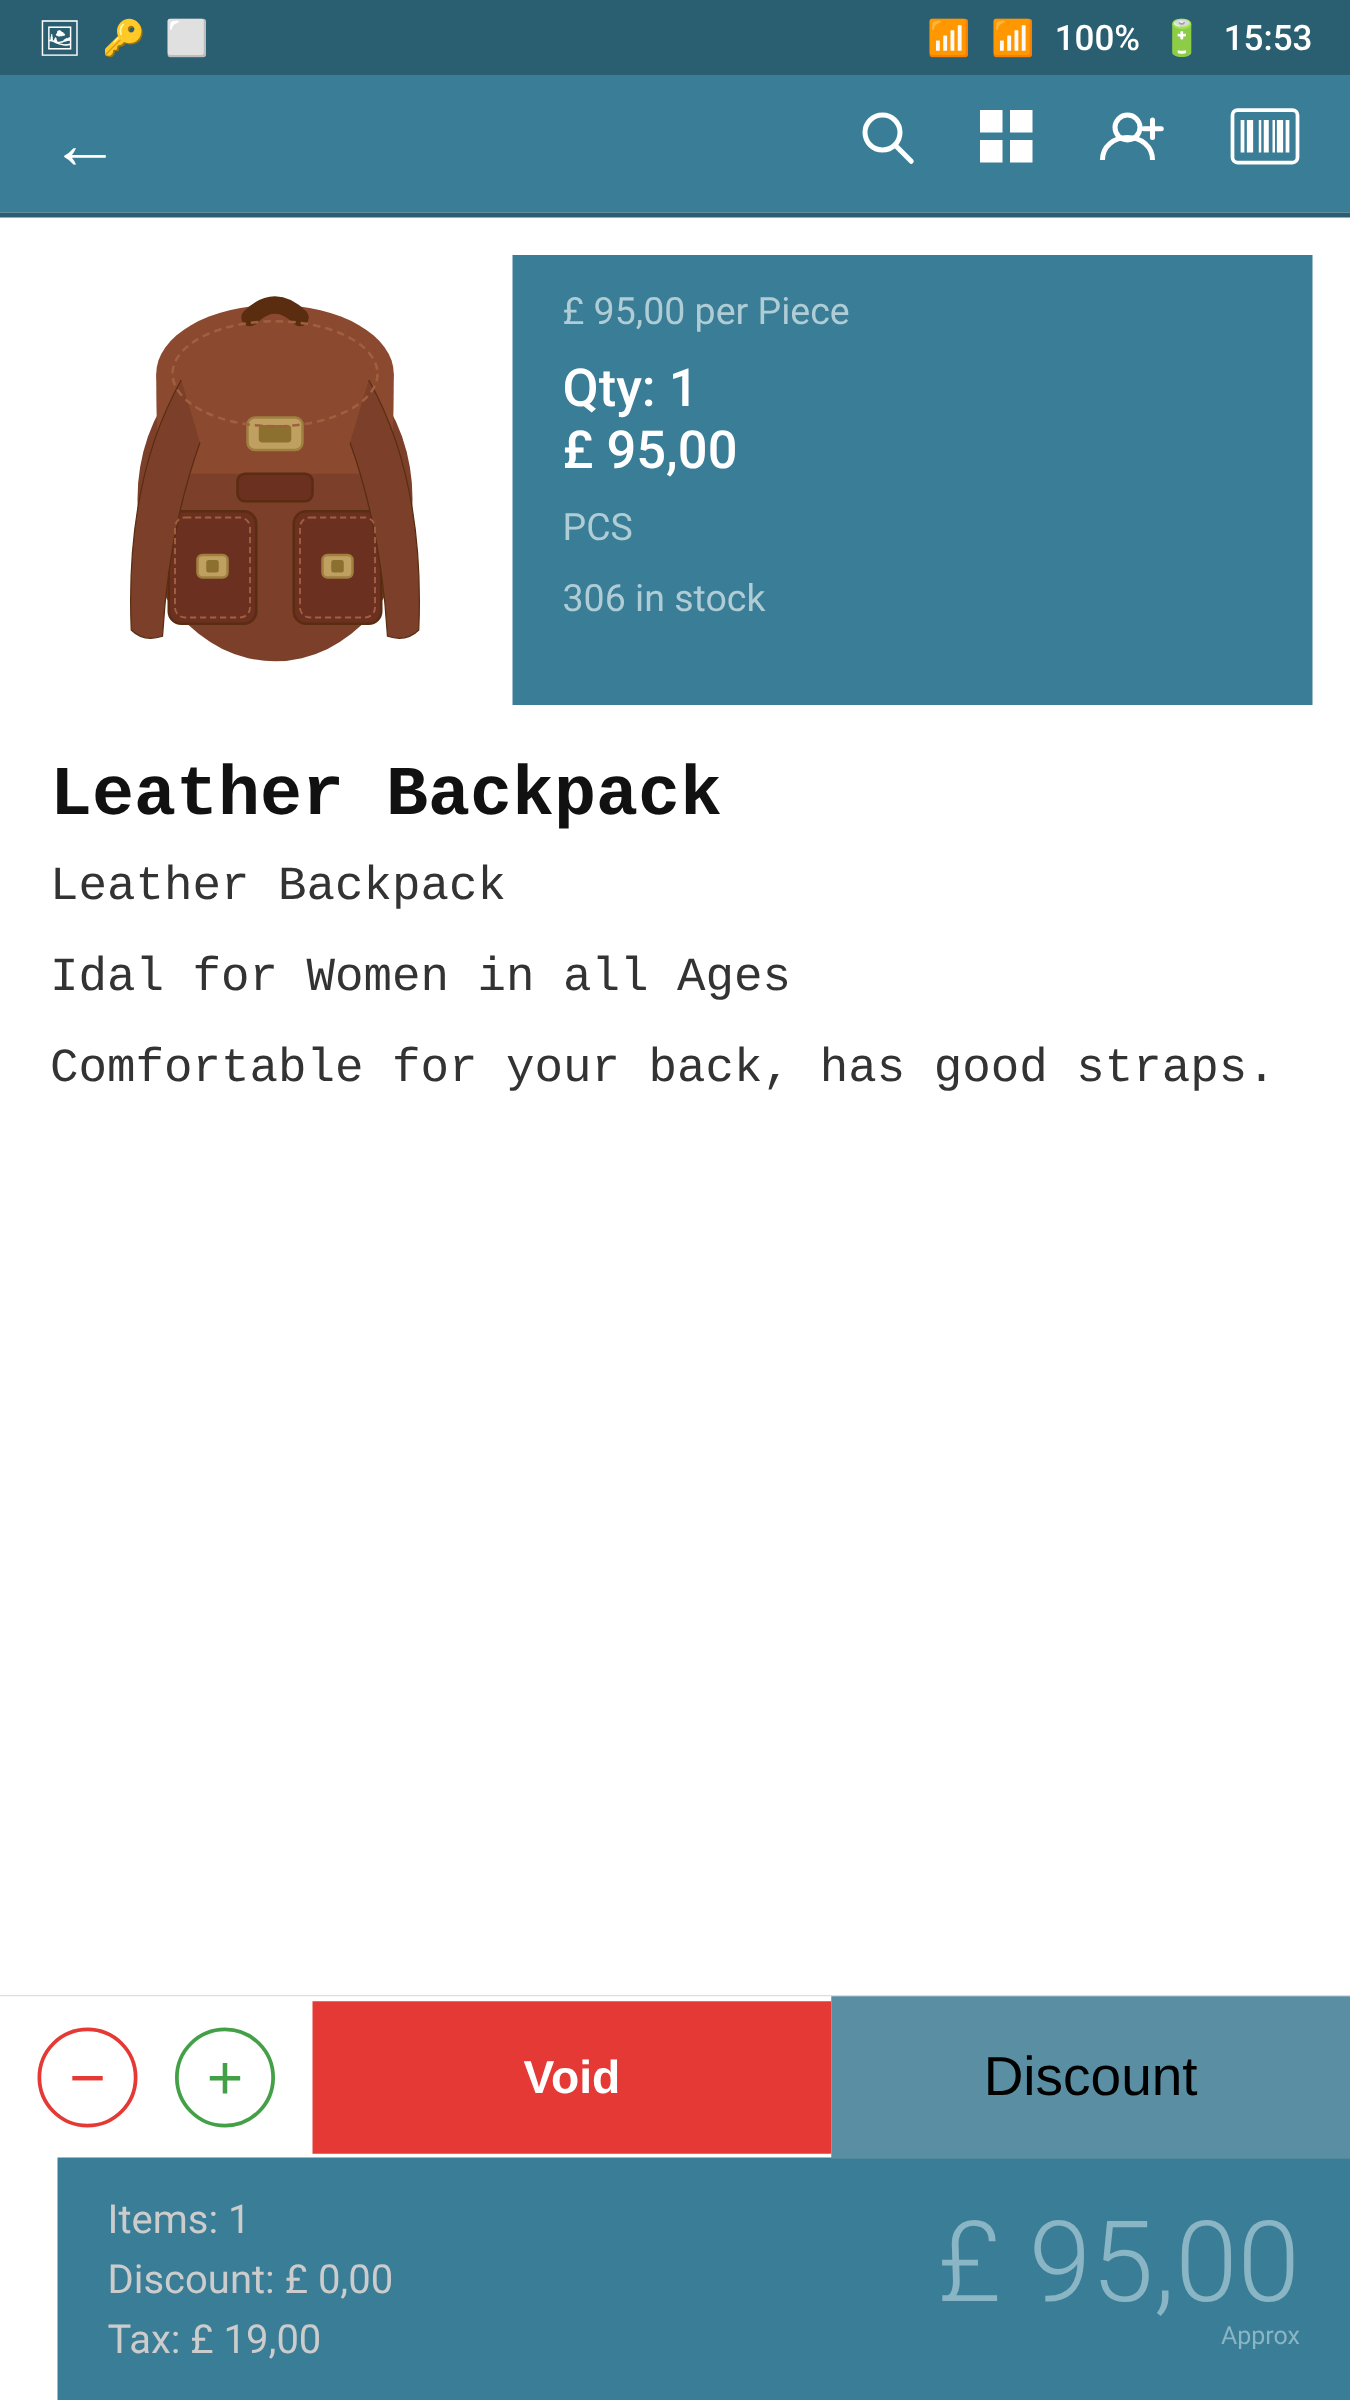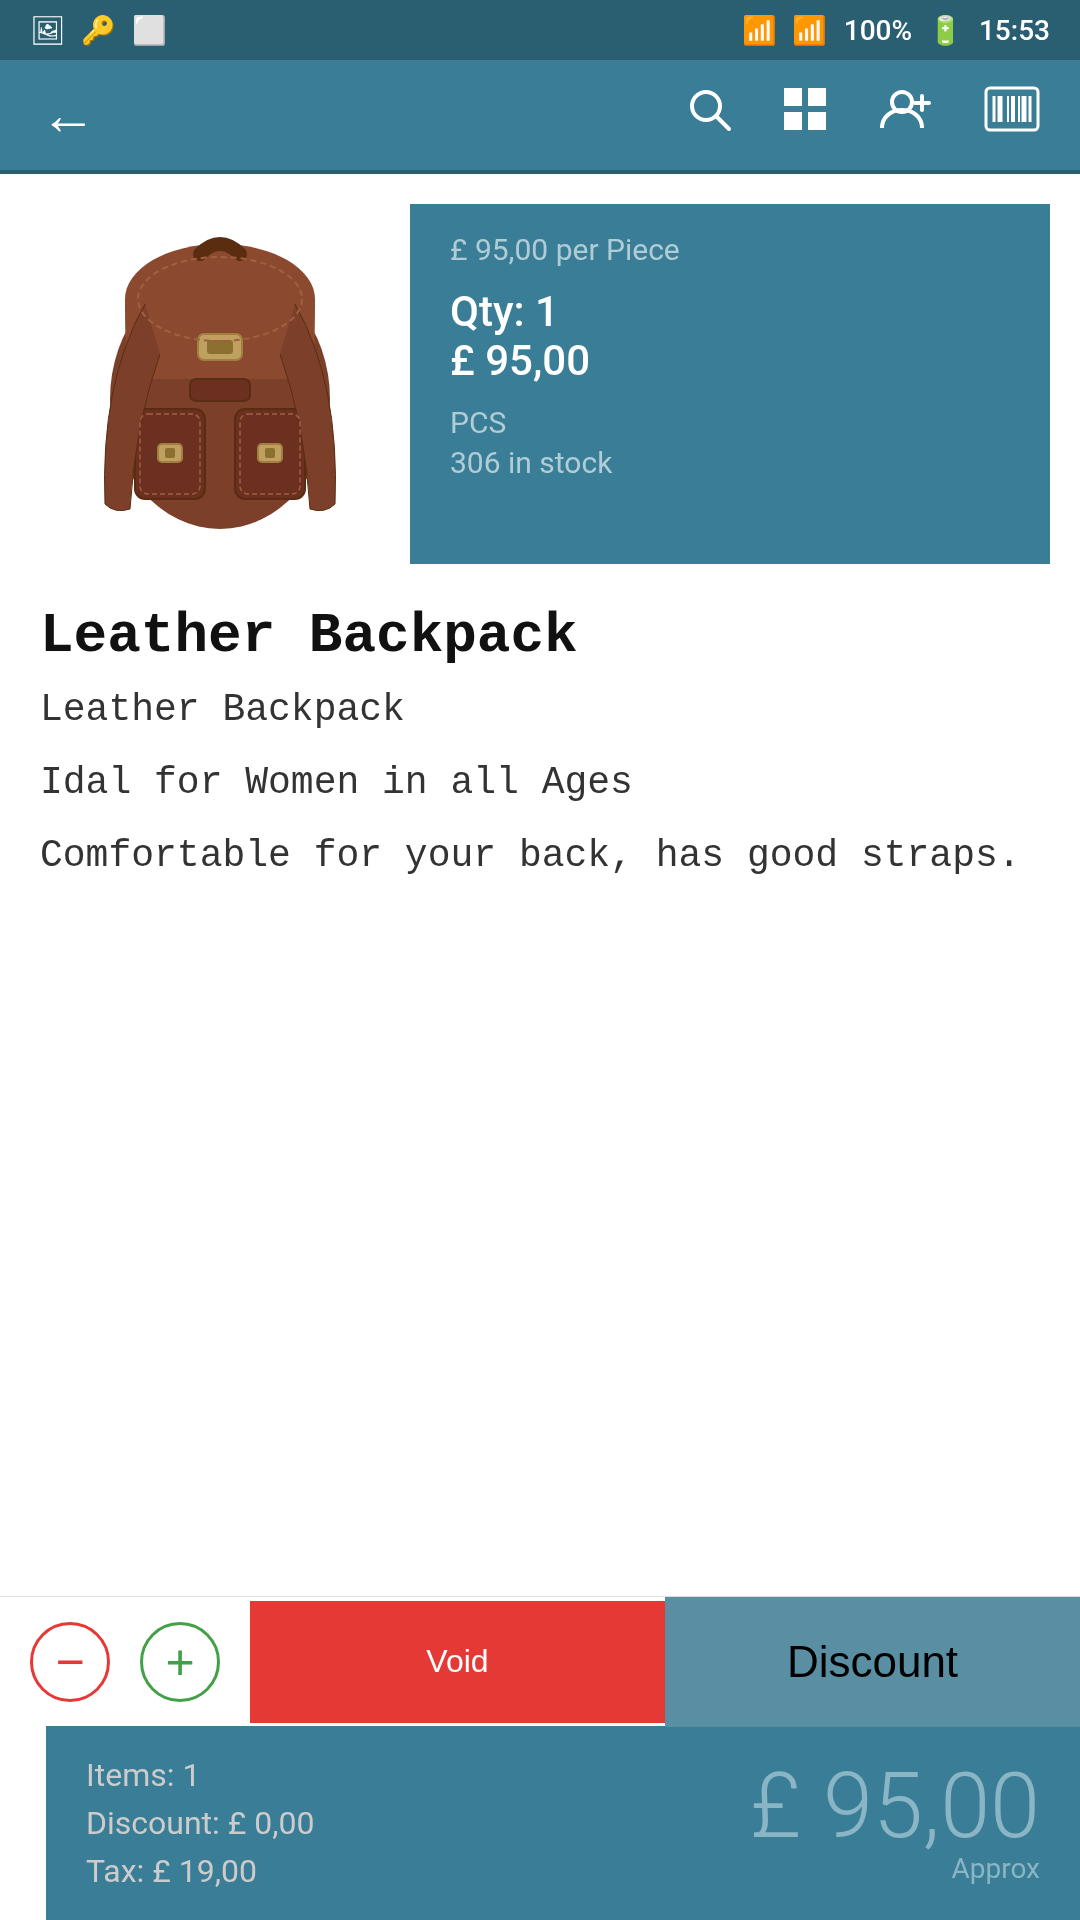--- a/index.html
+++ b/index.html
@@ -117,21 +117,21 @@
     }
 
     .total-price {
       font-size: 42px;
       font-weight: 500;
     }
 
     .unit-label {
       font-size: 30px;
       color: #b0cdd6;
-      margin-bottom: 5px;
+      margin-bottom: 22px;
     }
 
     .stock-label {
       font-size: 30px;
       color: #b0cdd6;
     }
 
     
     .product-details {
       padding: 40px 40px 0 40px;
@@ -213,22 +213,22 @@
       align-items: center;
       justify-content: center;
       cursor: pointer;
       line-height: 1;
     }
 
     .void-btn {
       flex: 1;
       background: #e53935;
       color: white;
-      font-size: 32px;
-      font-weight: 400;
+      font-size: 37px;
+      font-weight: 700;
       height: 122px;
       border: none;
       cursor: pointer;
       display: flex;
       align-items: center;
       justify-content: center;
     }
 
     .discount-btn {
       flex: 1;
@@ -271,21 +271,21 @@
     }
 
     .total-amount {
       font-size: 90px;
       font-weight: 300;
       color: #8ab5c5;
       line-height: 1;
     }
 
     .approx-label {
-      font-size: 28px;
+      font-size: 20px;
       color: #8ab5c5;
       text-align: right;
     }
   </style>
 </head>
 <body>
 
 <div class="status-bar">
   <div class="status-bar-left">
     <span>🖼</span>

